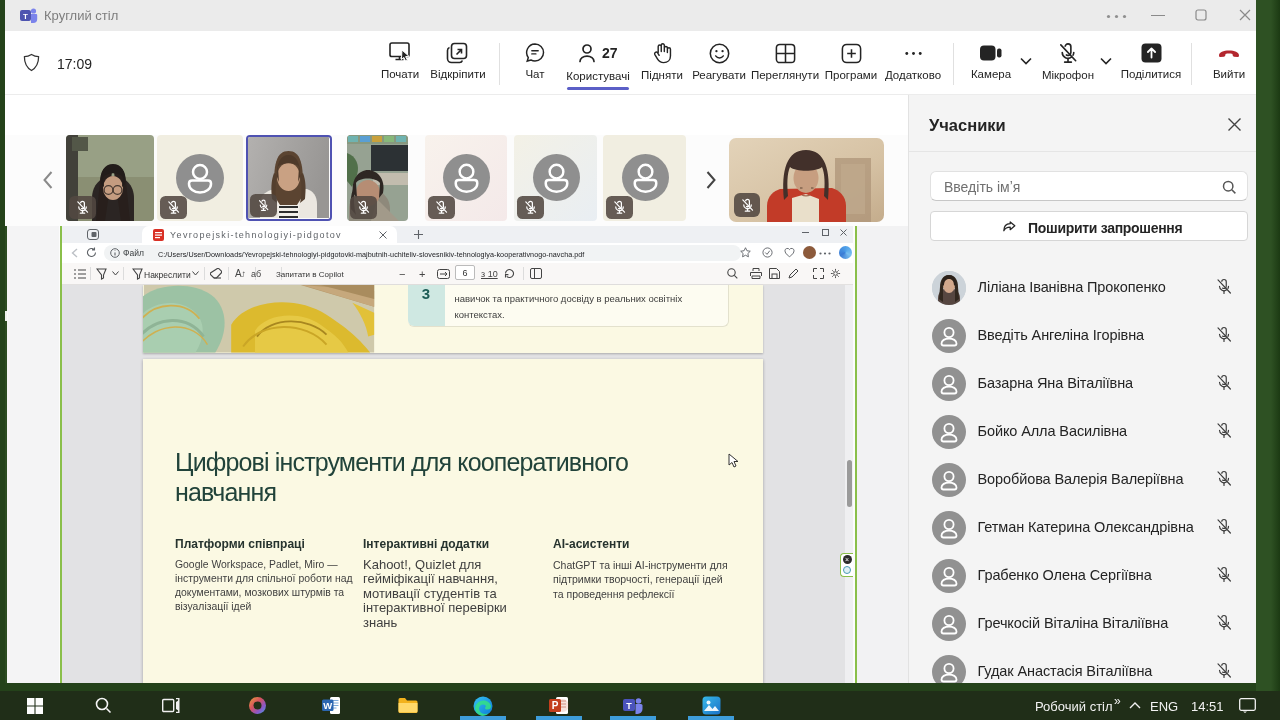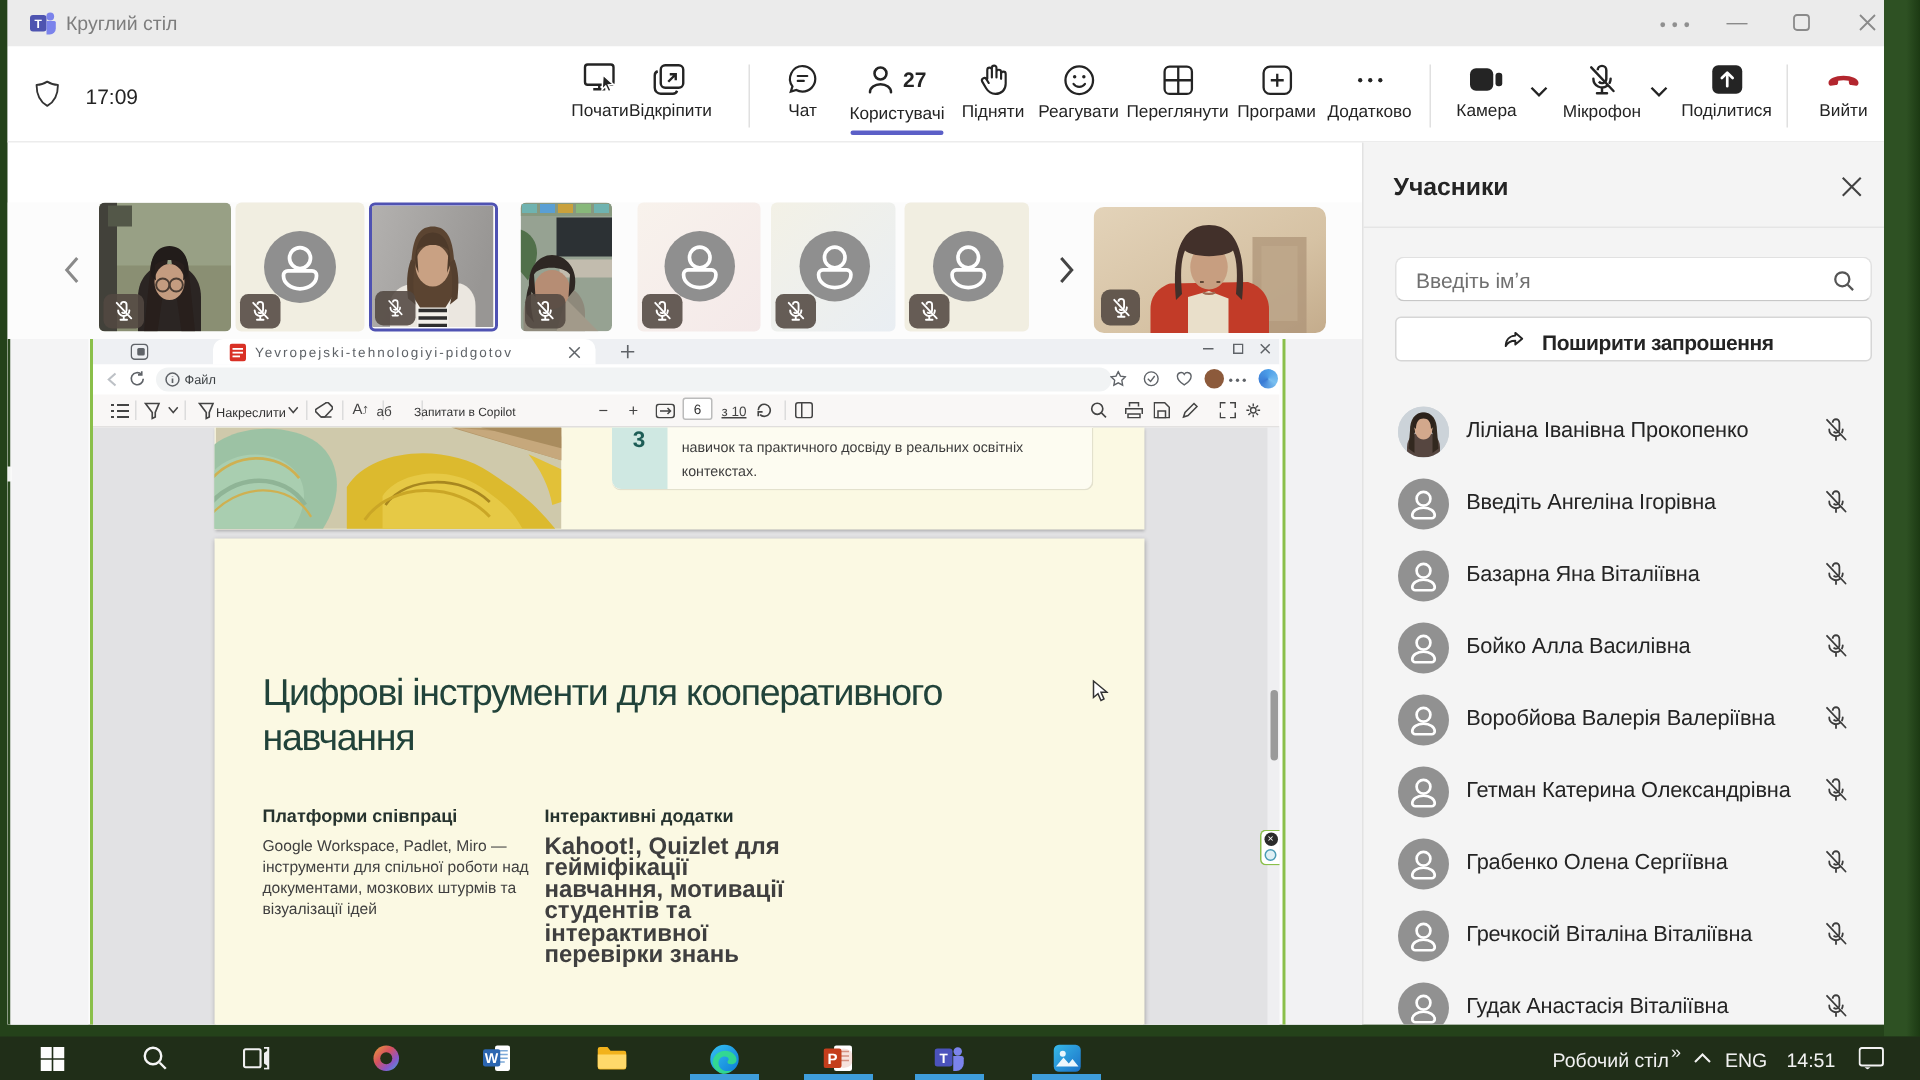--- a/index.html
+++ b/index.html
@@ -66,21 +66,21 @@
       <div class="abs" style="left:52px; top:25px; font-size:14px; color:#242424;">17:09</div>
 
       <div class="tbtn" style="left:360px;">
         <svg width="25" height="22" viewBox="0 0 25 22">
           <rect x="2" y="1" width="19" height="13.5" rx="1.8" fill="none" stroke="#242424" stroke-width="1.6"></rect>
           <path d="M11.5 14.5v3M7.5 17.5h8" stroke="#242424" stroke-width="1.6"></path>
           <path d="M14 8l7 6.3-3.4.3 1.8 3.6-1.8.9-1.8-3.7-2.4 2.3z" fill="#242424" stroke="#fff" stroke-width="1"></path>
         </svg>
         <div class="tlabel">Почати</div>
       </div>
-      <div class="tbtn" style="left:407px;">
+      <div class="tbtn" style="left:418px;">
         <svg width="24" height="22" viewBox="0 0 24 22">
           <rect x="5.5" y="1.5" width="15" height="15" rx="3" fill="none" stroke="#242424" stroke-width="1.6"></rect>
           <path d="M3.5 5.5a3 3 0 0 0-2 2.9v8.1a4 4 0 0 0 4 4h8a3 3 0 0 0 2.9-2" fill="none" stroke="#242424" stroke-width="1.6"></path>
           <path d="M10.5 12.5l5-5m0 4v-4h-4" stroke="#242424" stroke-width="1.6" fill="none"></path>
         </svg>
         <div class="tlabel">Відкріпити</div>
       </div>
       <div class="vsep" style="left:494px;"></div>
       <div class="tbtn" style="left:495px;">
         <svg width="24" height="22" viewBox="0 0 24 24">
@@ -397,20 +397,21 @@
           </svg>
           <svg class="abs" style="left:24px;top:4px" width="11" height="11" viewBox="0 0 11 11">
             <path d="M9.5 5.5a4 4 0 1 1-1.2-2.9M8.5 0.5v2.4H6" fill="none" stroke="#5f6368" stroke-width="1.1"></path>
           </svg>
           <div class="abs" style="left:42px;top:2px;width:637px;height:16px;background:#f1f3f4;border-radius:8px;">
             <svg class="abs" style="left:6px;top:3px" width="10" height="10" viewBox="0 0 10 10">
               <circle cx="5" cy="5" r="4.3" fill="none" stroke="#5f6368" stroke-width="1"></circle>
               <path d="M5 2.6v0.4M5 4.4v3" stroke="#5f6368" stroke-width="1.1"></path>
             </svg>
             <div class="abs" style="left:19px;top:3px;font-size:8.5px;color:#3c4043;">Файл</div>
+            <div class="abs" style="left:54px;top:4.5px;font-size:7.2px;color:#202124;white-space:nowrap;letter-spacing:0.05px;">C:/Users/User/Downloads/Yevropejski-tehnologiyi-pidgotovki-majbutnih-uchiteliv-slovesnikiv-tehnologiya-kooperativnogo-navcha.pdf</div>
           </div>
           <svg class="abs" style="left:678px;top:4px" width="11" height="11" viewBox="0 0 12 12">
             <path d="M6 0.8l1.6 3.3 3.6.5-2.6 2.5.6 3.6L6 9l-3.2 1.7.6-3.6L.8 4.6l3.6-.5z" fill="none" stroke="#5f6368" stroke-width="1"></path>
           </svg>
           <svg class="abs" style="left:700px;top:4px" width="11" height="11" viewBox="0 0 12 12">
             <circle cx="6" cy="6" r="5" fill="none" stroke="#5f6368" stroke-width="1"></circle>
             <path d="M3.5 6l2 2 3-4" fill="none" stroke="#5f6368" stroke-width="1"></path>
           </svg>
           <svg class="abs" style="left:722px;top:4px" width="11" height="11" viewBox="0 0 12 12">
             <path d="M6 10.5S1 7.5 1 4.2A2.7 2.7 0 0 1 6 2.8a2.7 2.7 0 0 1 5 1.4C11 7.5 6 10.5 6 10.5z" fill="none" stroke="#5f6368" stroke-width="1"></path>
@@ -520,21 +521,25 @@
           </div>
 
           <div class="abs" style="left:80.5px;top:73.5px;width:620.5px;height:332px;background:#fbf9e3;box-shadow:0 1px 3px rgba(0,0,0,.3);">
             <div class="abs" style="left:32.5px;top:88px;width:540px;font-size:25px;line-height:30px;font-weight:400;color:#21433a;letter-spacing:-0.85px;">Цифрові інструменти для кооперативного навчання</div>
             <div class="abs" style="left:32.5px;top:178px;width:181px;">
               <div style="font-size:12px;font-weight:bold;color:#26332e;">Платформи співпраці</div>
               <div style="font-size:10.4px;color:#3f3f3f;line-height:14.2px;margin-top:7px;">Google Workspace, Padlet, Miro — інструменти для спільної роботи над документами, мозкових штурмів та візуалізації ідей</div>
             </div>
             <div class="abs" style="left:220.5px;top:178px;width:175px;">
               <div style="font-size:12px;font-weight:bold;color:#26332e;">Інтерактивні додатки</div>
-              <div style="font-size:16px;color:#3f3f3f;line-height:14.5px;margin-top:7px;font-weight:bold;">Kahoot!, Quizlet для гейміфікації навчання, мотивації студентів та інтерактивної перевірки знань</div>
+              <div style="font-size:13px;color:#3f3f3f;line-height:14.5px;margin-top:7px;">Kahoot!, Quizlet для гейміфікації навчання, мотивації студентів та інтерактивної перевірки знань</div>
+            </div>
+            <div class="abs" style="left:410.5px;top:178px;width:181px;">
+              <div style="font-size:12px;font-weight:bold;color:#26332e;">AI-асистенти</div>
+              <div style="font-size:10.5px;color:#3f3f3f;line-height:14.5px;margin-top:7px;">ChatGPT та інші AI-інструменти для підтримки творчості, генерації ідей та проведення рефлексії</div>
             </div>
             <svg class="abs" style="left:585px;top:94px" width="11" height="15" viewBox="0 0 11 15">
               <path d="M1 1v11l3-2.5 2 4.5 2-1-2-4.5H10z" fill="#fff" stroke="#333" stroke-width="1"></path>
             </svg>
           </div>
 
           <div class="abs" style="left:783px;top:0;width:8px;height:411px;background:#efeff1;"></div>
           <div class="abs" style="left:784.5px;top:175px;width:5px;height:47px;background:#9a9a9a;border-radius:3px;"></div>
 
           <div class="abs" style="left:783px;top:400px;width:8px;height:11px;background:#f0f0f1;color:#555;font-size:7px;text-align:center;line-height:11px;">▼</div>

